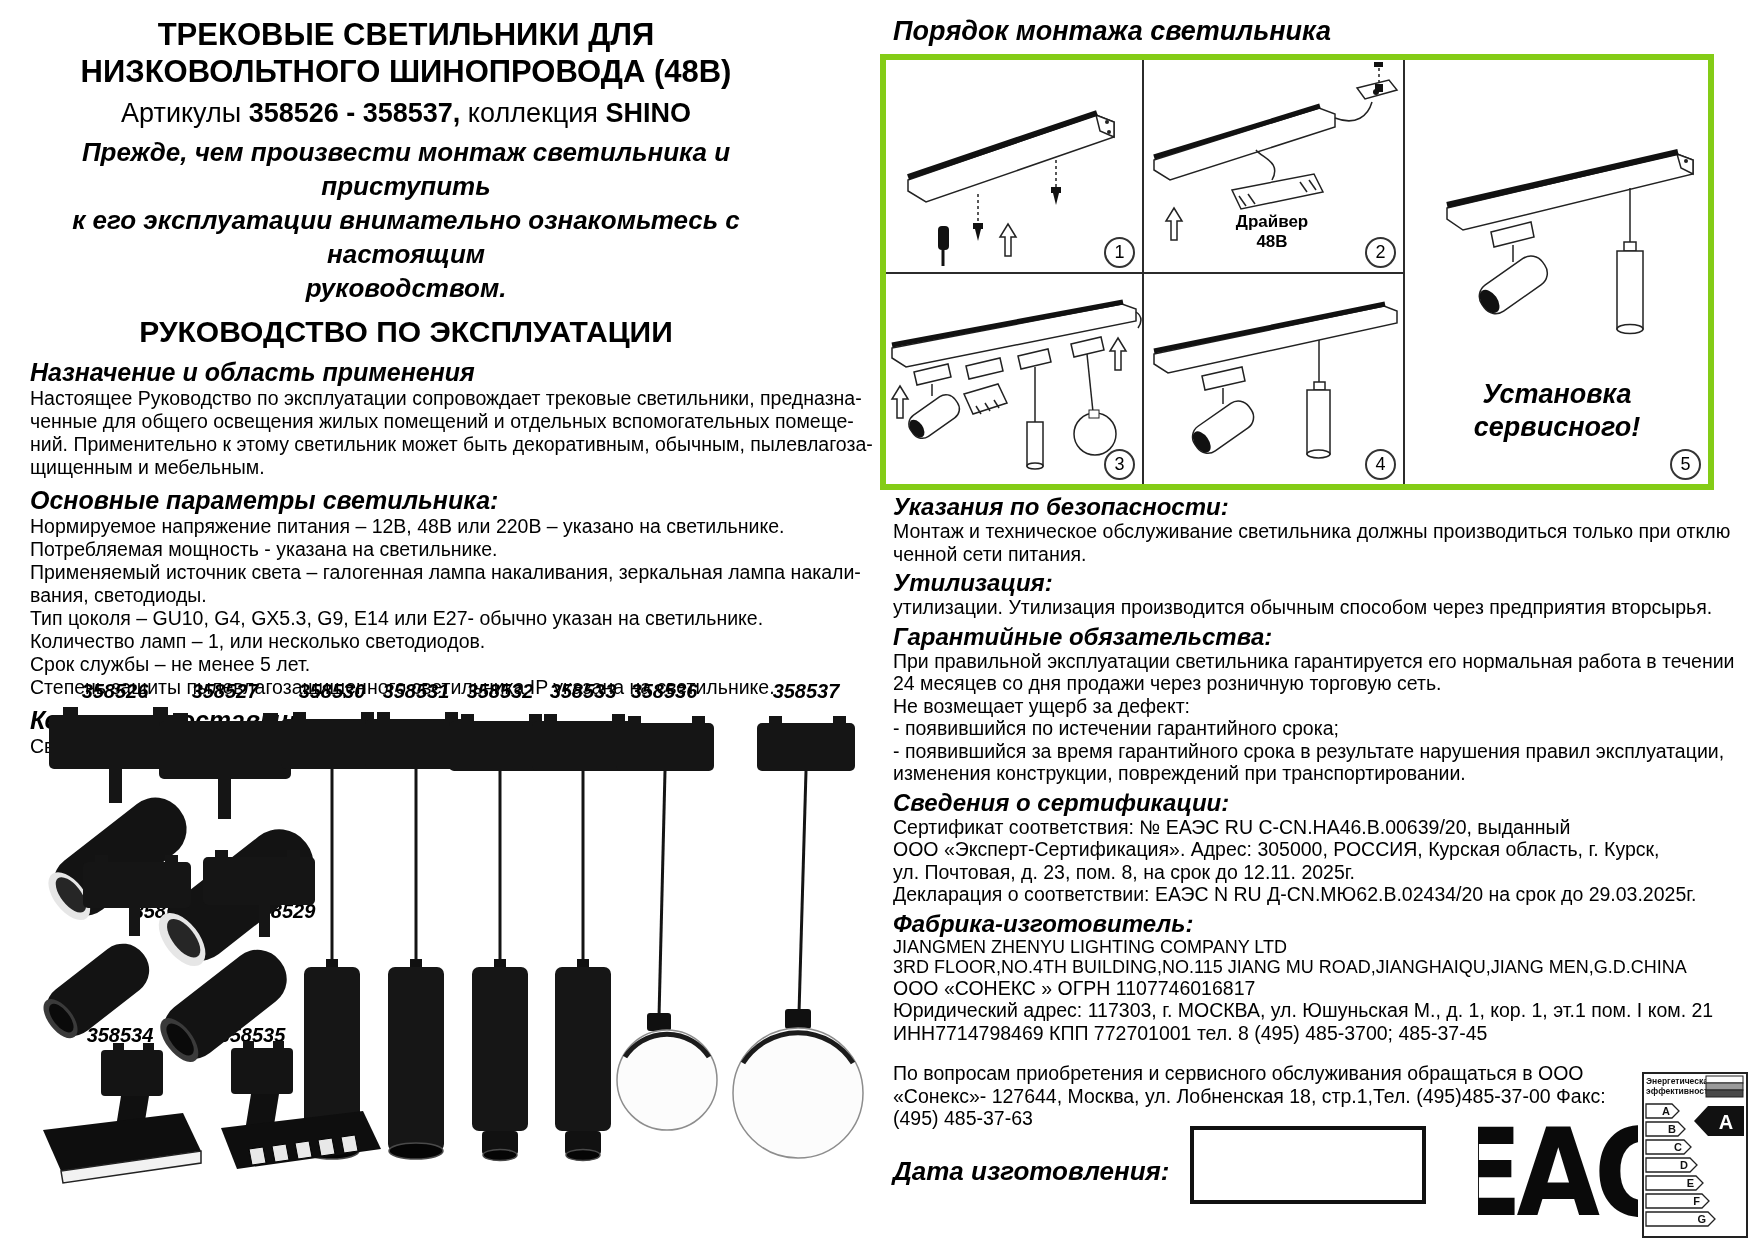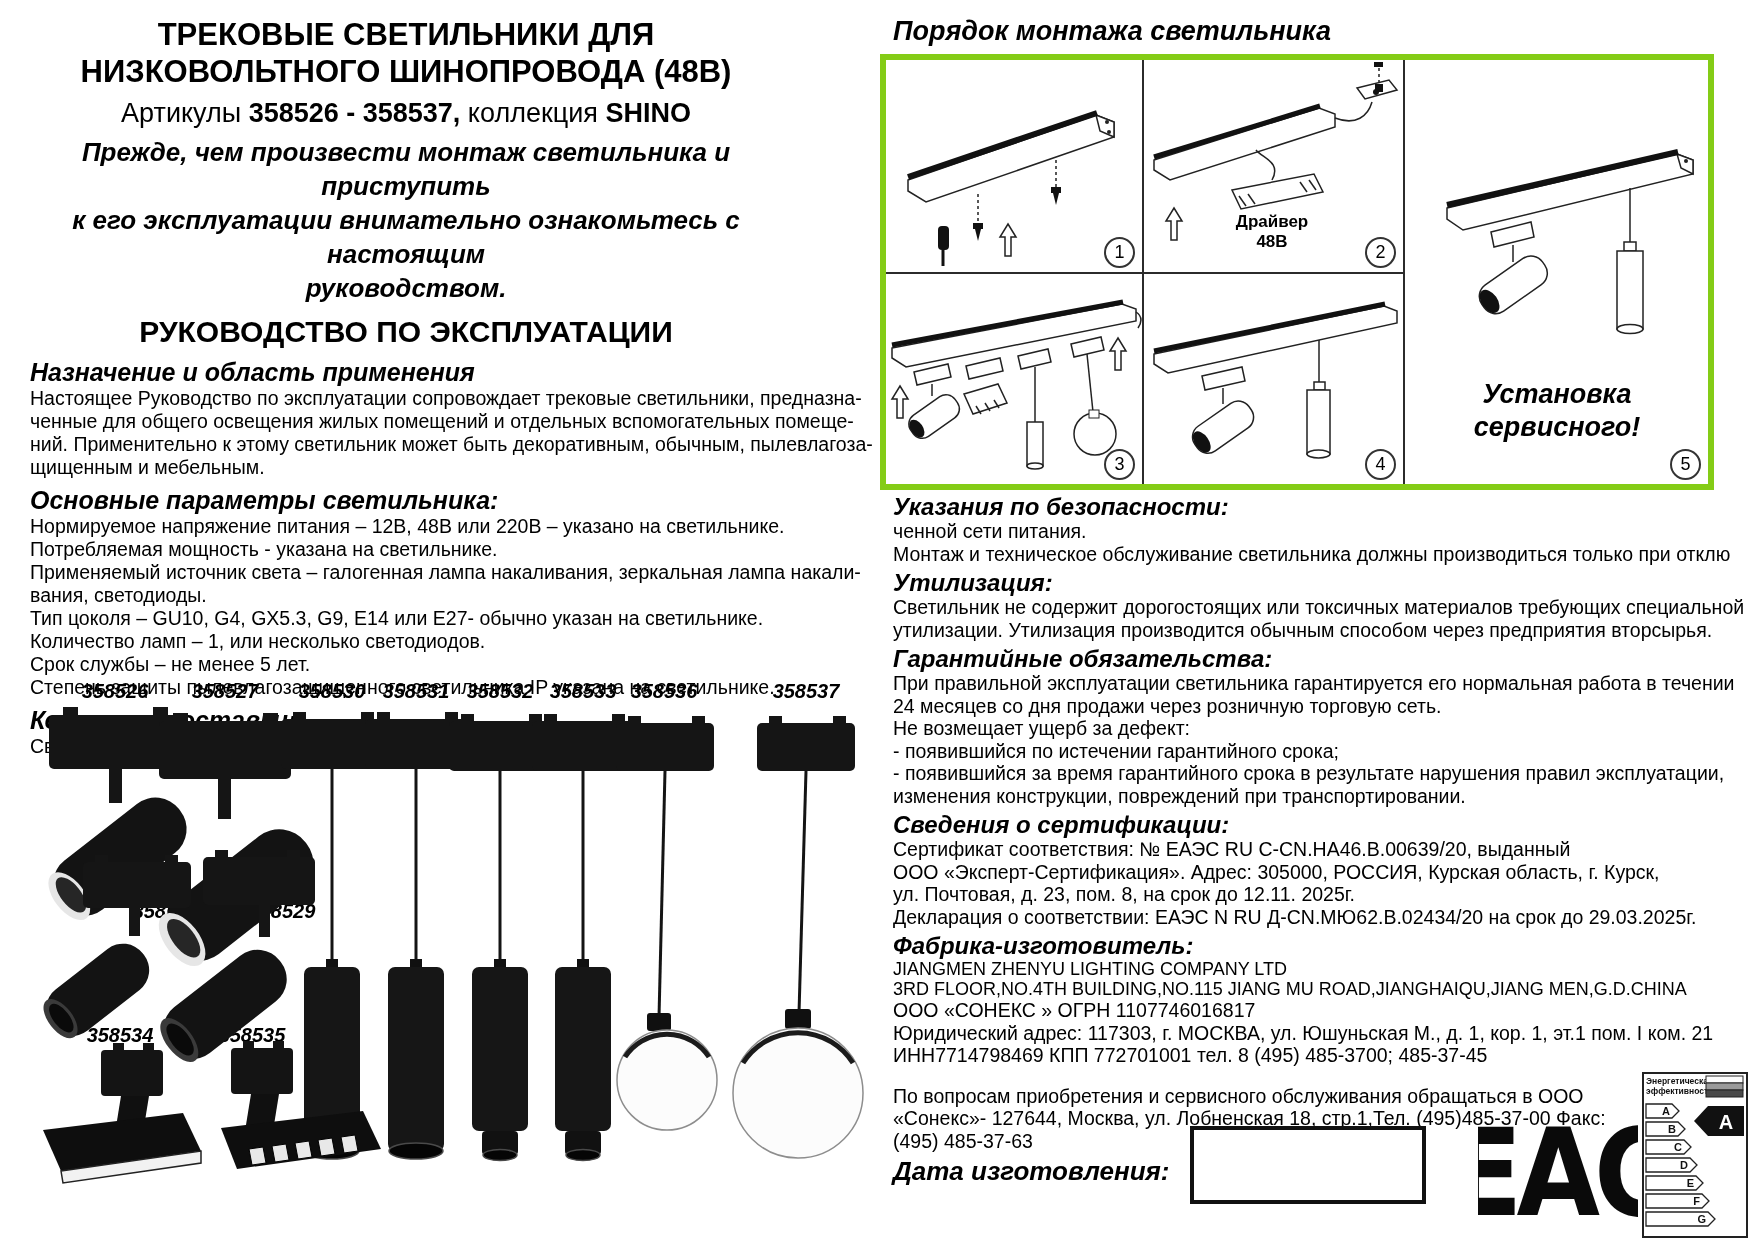--- a/index.html
+++ b/index.html
@@ -347,27 +347,26 @@
   <div class="step-circle" style="left:218px;top:177px">1</div>
   <div class="step-circle" style="left:479px;top:177px">2</div>
   <div class="step-circle" style="left:218px;top:389px">3</div>
   <div class="step-circle" style="left:479px;top:389px">4</div>
   <div class="step-circle" style="left:784px;top:389px">5</div>
 </div>
 
 <div class="abs" id="right-text">
   <div class="rhead" style="margin-top:8px">Указания по безопасности:</div>
   <div class="rbody">
+      <div class="ln">Монтаж и техническое обслуживание светильника должны производиться только при отклю</div>
       <div class="ln">ченной сети питания.</div>
-      <div class="ln">Монтаж и техническое обслуживание светильника должны производиться только при отклю</div>
     </div>
 
   <div class="rhead">Утилизация:</div>
   <div class="rbody">
-      <div class="ln">Светильник не содержит дорогостоящих или токсичных материалов требующих специальной</div>
       <div class="ln">утилизации. Утилизация производится обычным способом через предприятия вторсырья.</div>
     </div>
 
   <div class="rhead">Гарантийные обязательства:</div>
   <div class="rbody">
       <div class="ln">При правильной эксплуатации светильника гарантируется его нормальная работа в течении</div>
       <div class="ln">24 месяцев со дня продажи через розничную торговую сеть.</div>
       <div class="ln">Не возмещает ущерб за дефект:</div>
       <div class="ln">- появившийся по истечении гарантийного срока;</div>
       <div class="ln">- появившийся за время гарантийного срока в результате нарушения правил эксплуатации,</div>

